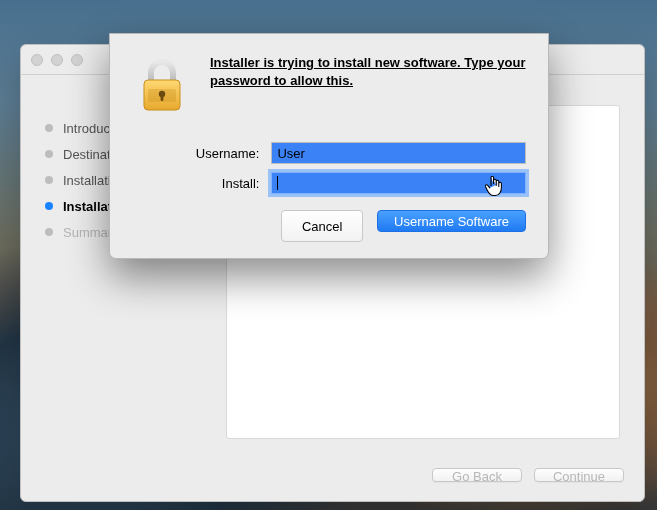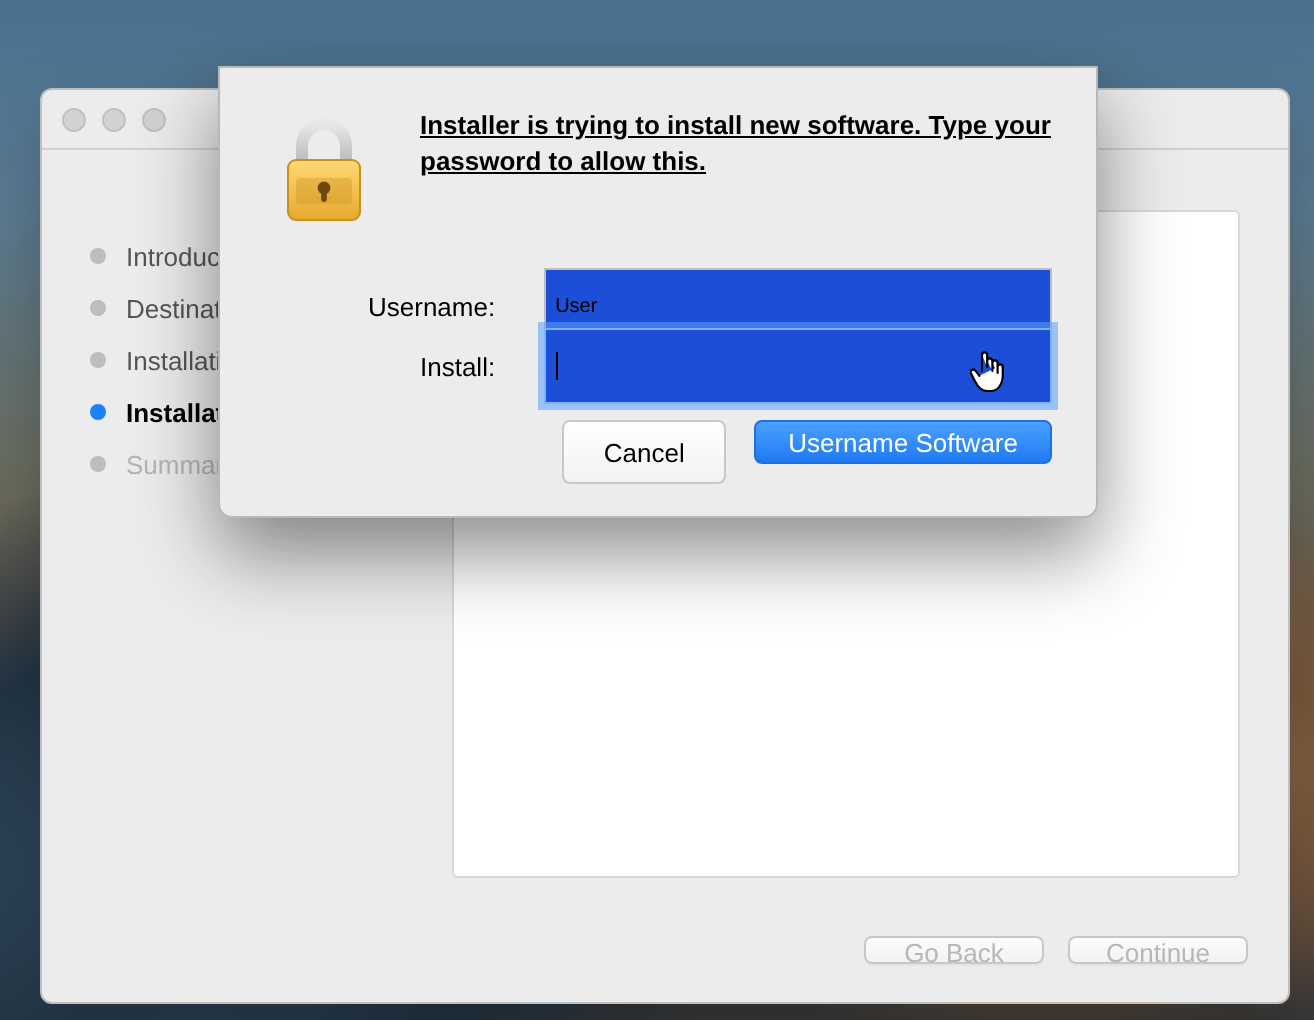--- a/index.html
+++ b/index.html
@@ -78,25 +78,25 @@
     border-bottom-left-radius: 7px;
     border-bottom-right-radius: 7px;
     box-shadow: 0 18px 40px rgba(0,0,0,0.45);
     padding: 20px 22px 16px 22px;
   }
   .sheet-top { display:flex; gap:18px; }
   .lock-icon { width:60px; flex:none; display:flex; align-items:flex-start; justify-content:center; padding-top:2px; }
   .sheet-msg { font-size:13px; font-weight:700; color:#000; line-height:1.35;text-decoration:underline; }
   .form { margin-top: 24px; margin-left: 10px; }
   .row { display:flex; align-items:center; height: 30px; }
-  .lbl { width: 132px; text-align:right; padding-right:24px; font-size:13px; color:#000; }
+  .lbl { width: 132px; text-align:right; padding-right:12px; font-size:13px; color:#000; }
   .fld {
     width: 260px; height: 22px;
-    border:1px solid #bdbdbd; background:#1d4ed8;
-    font-size:10px; padding: 18px 5px;
+    border:1px solid #bdbdbd; background:#3b82f6;
+    font-size:13px; padding: 2px 5px;
     outline:none;
   }
   .fld.focus {
     border-color:#7fb3ff;
     box-shadow: 0 0 0 3px rgba(88,160,255,0.55);
   }
   .sheet-footer {
     position:absolute; right:22px; bottom:16px;
     display:flex; gap:14px;
   }

